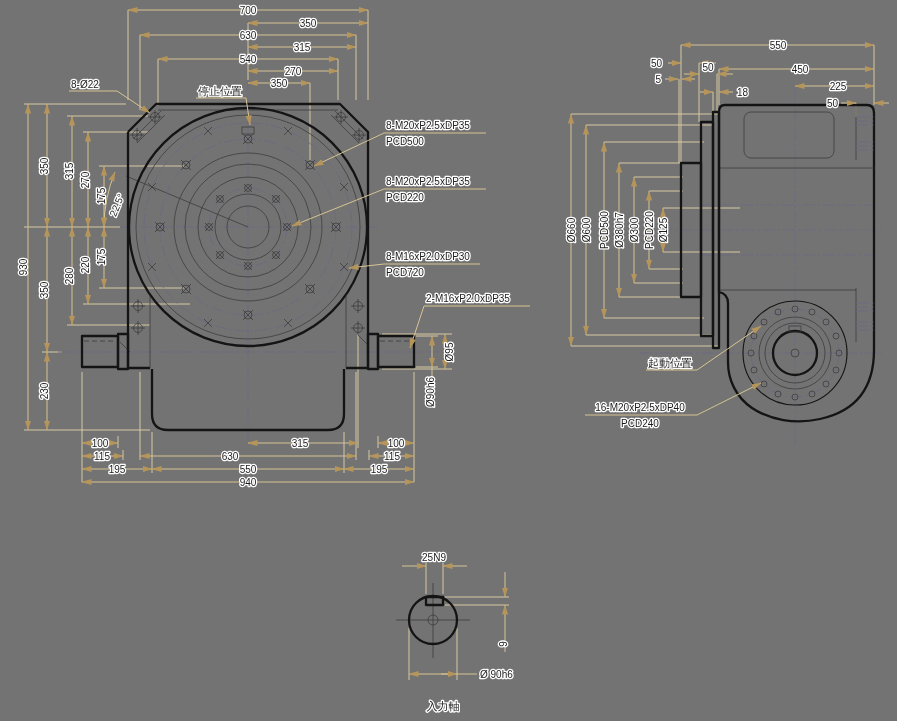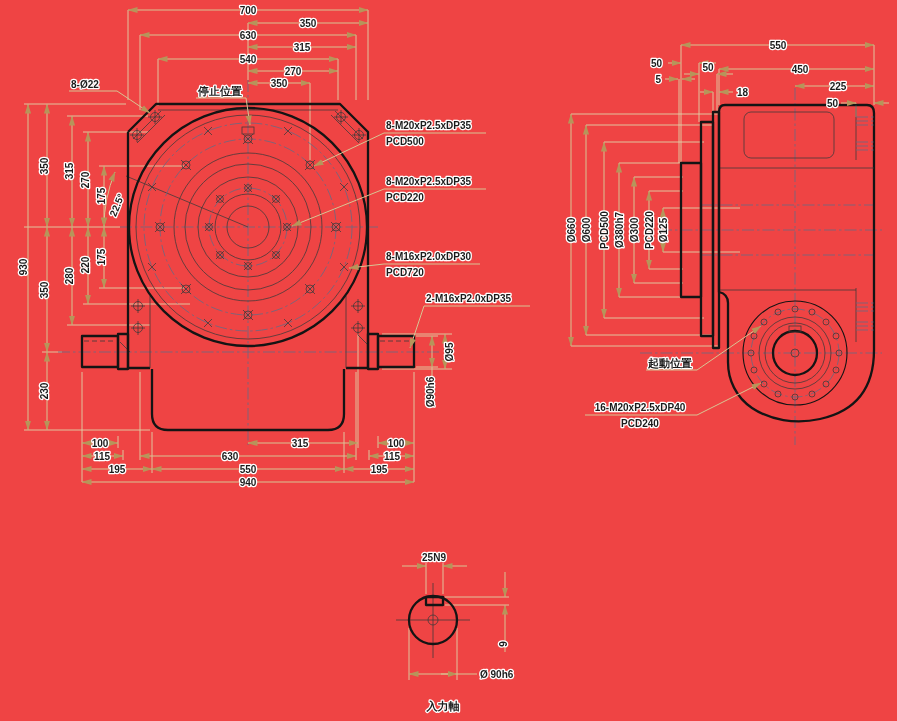--- a/index.html
+++ b/index.html
@@ -1,17 +1,17 @@
 <!DOCTYPE html>
 <html><head>
 <meta charset="utf-8">
 <style>
   html,body{margin:0;padding:0;background:#ffffff;}
-  #stage{position:relative;width:897px;height:721px;background:#ef4444;overflow:hidden;
-         font-family:"Liberation Sans",sans-serif;font-weight:bold;}
+  #stage{position:relative;width:897px;height:721px;background:#737373;overflow:hidden;
+         font-family:"Liberation Sans",sans-serif;}
   svg{position:absolute;left:0;top:0;}
   
   .b  {stroke:#141414;stroke-width:2.3;fill:none;stroke-linejoin:round;}
   .m  {stroke:#141414;stroke-width:1.1;fill:none;}
   .t  {stroke:#3a3a3a;stroke-width:0.75;fill:none;}
   .cl {stroke:#6e6880;stroke-width:0.85;fill:none;stroke-dasharray:12 3 2.5 3;}
   .dsh{stroke:#3a3a3a;stroke-width:0.8;fill:none;stroke-dasharray:5 3;}
   .dim{stroke:#d8c493;stroke-width:1;fill:none;}
   .ext{stroke:#e0d2a8;stroke-width:0.9;fill:none;}
   text{font-size:10px;fill:#1b1b1b;paint-order:stroke;stroke:#ffffff;stroke-width:2.6px;

